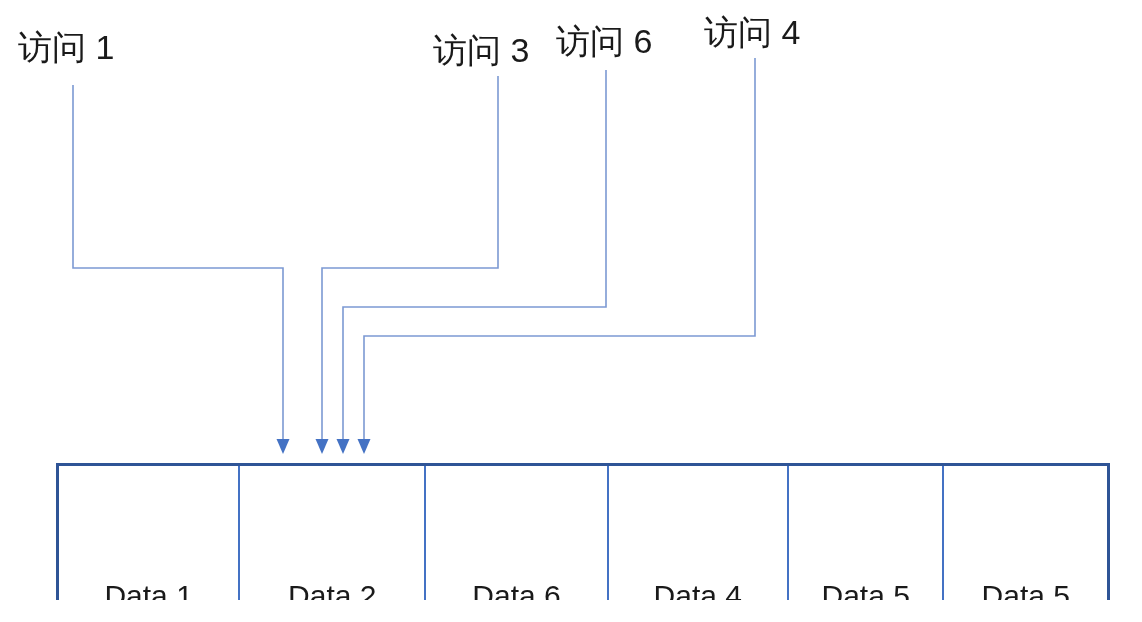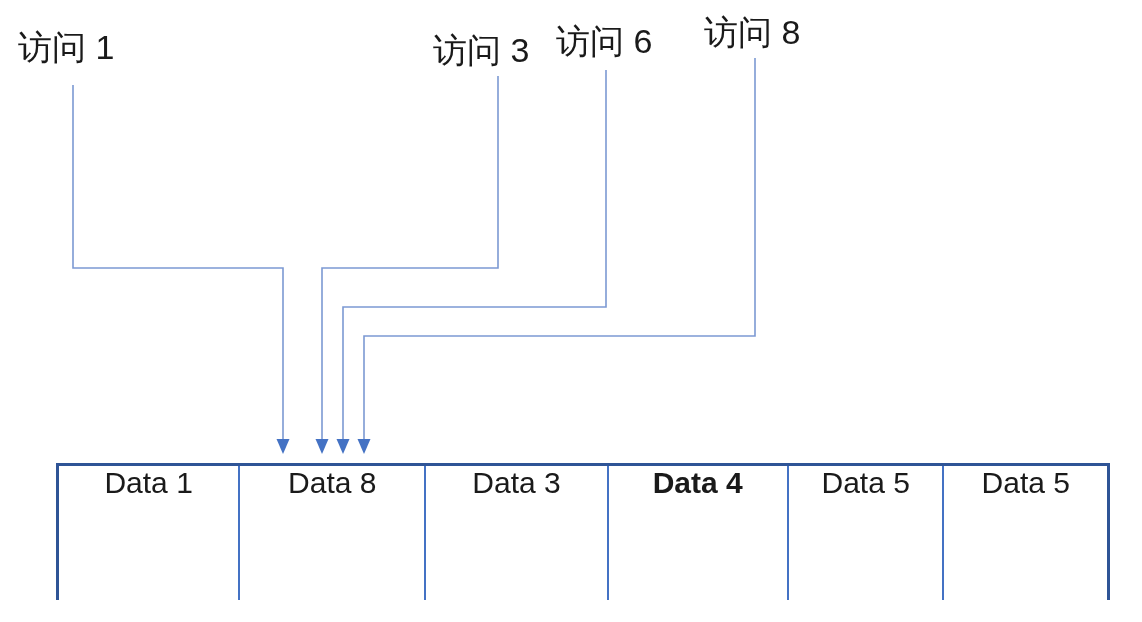--- a/index.html
+++ b/index.html
@@ -40,32 +40,32 @@
     width: 1054px;
     height: 153px;
     border: 3px solid var(--box-border, #2F5496);
     box-sizing: border-box;
     display: flex;
     flex-direction: row;
     align-items: stretch;
   }
   .data-cell {
     display: flex;
-    align-items: flex-start;
+    align-items: flex-end;
     justify-content: center;
     border-right: 2px solid var(--cell-divider, #4472C4);
     font-size: 30px;
     color: var(--cell-text, #1a1a1a);
     white-space: nowrap;
   }
   .data-cell:last-child { border-right: none; }
   .c0 { flex: 182 0 0; }
   .c1 { flex: 187 0 0; }
   .c2 { flex: 183 0 0; }
-  .c3 { flex: 181 0 0; font-weight: bold; }
+  .c3 { flex: 181 0 0; }
   .c4 { flex: 156 0 0; }
   .c5 { flex: 165 0 0; }
 </style>
 </head>
 <body>
 
 <div class="stage">
 
   <svg class="connector-svg" viewBox="0 0 1142 622">
     <path d="M 73 85 L 73 268 L 283 268 L 283 439" stroke="#7C99D3"></path>
@@ -77,31 +77,31 @@
     <path d="M 606 70 L 606 307 L 343 307 L 343 439" stroke="#7C99D3"></path>
     <polygon points="336.5,439 349.5,439 343,454" fill="#4472C4"></polygon>
 
     <path d="M 755 58 L 755 336 L 364 336 L 364 439" stroke="#7C99D3"></path>
     <polygon points="357.5,439 370.5,439 364,454" fill="#4472C4"></polygon>
   </svg>
 
   <div class="access-label" style="left:18px;  top:29px;">访问 1</div>
   <div class="access-label" style="left:433px; top:32px;">访问 3</div>
   <div class="access-label" style="left:556px; top:23px;">访问 6</div>
-  <div class="access-label" style="left:704px; top:14px;">访问 8</div>
+  <div class="access-label" style="left:704px; top:14px;">访问 4</div>
 
   <div class="data-box">
     <div class="data-cell c0">
       <span>Data 1</span>
     </div>
     <div class="data-cell c1">
-      <span>Data 8</span>
+      <span>Data 2</span>
     </div>
     <div class="data-cell c2">
-      <span>Data 3</span>
+      <span>Data 6</span>
     </div>
     <div class="data-cell c3">
       <span>Data 4</span>
     </div>
     <div class="data-cell c4">
       <span>Data 5</span>
     </div>
     <div class="data-cell c5">
       <span>Data 5</span>
     </div>

